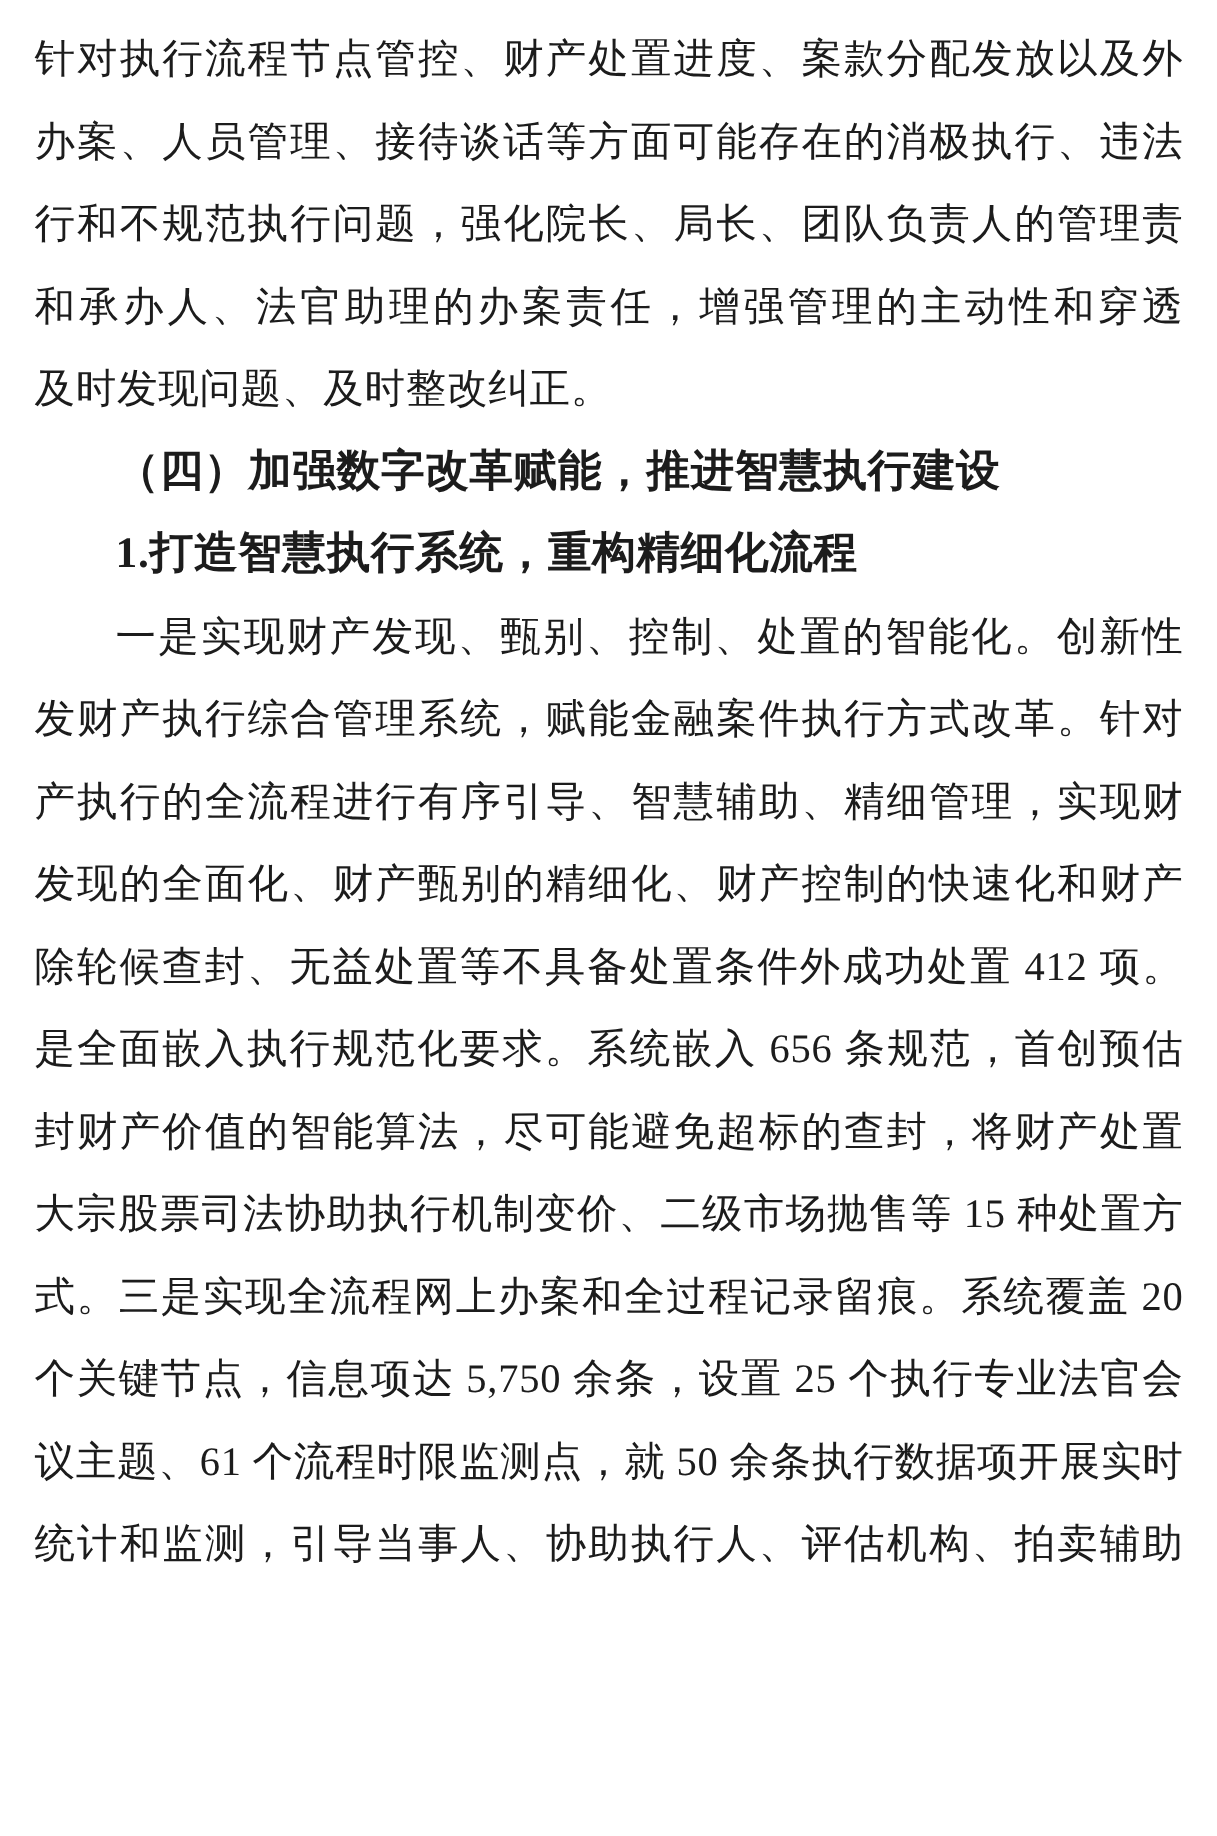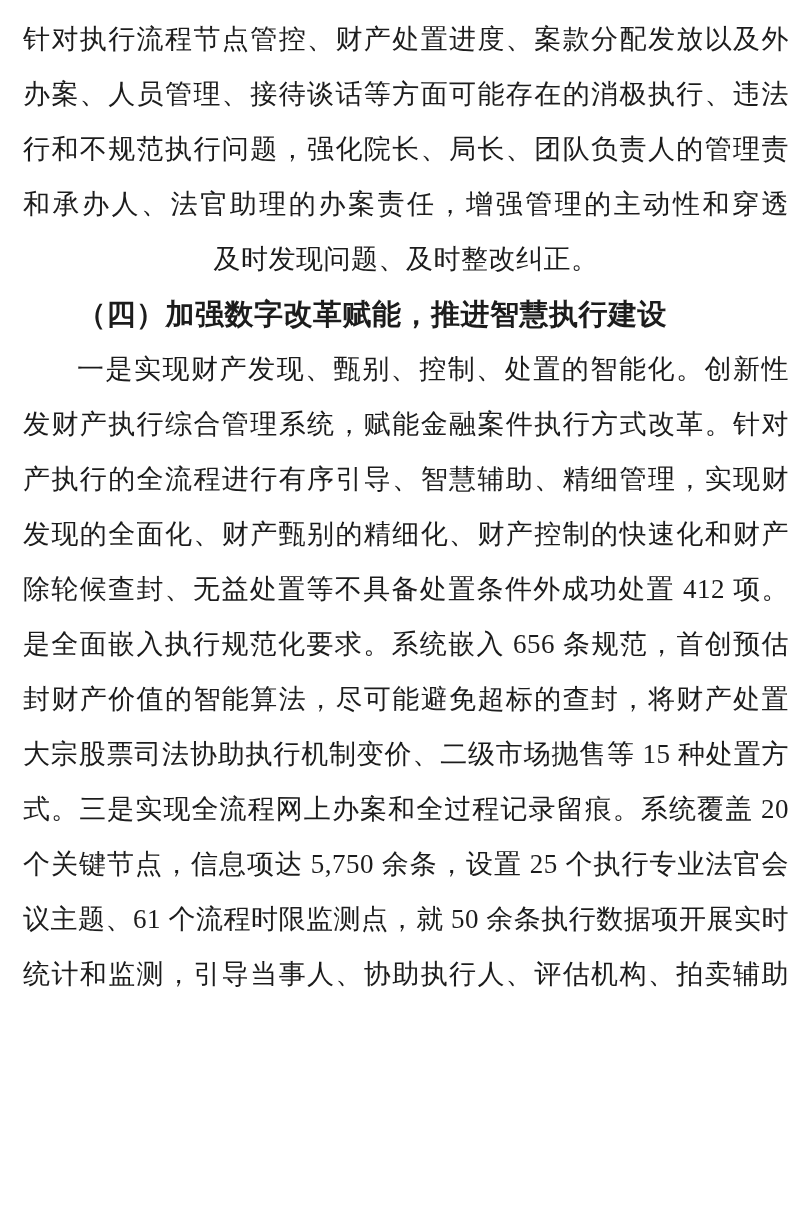--- a/index.html
+++ b/index.html
@@ -18,21 +18,20 @@
     color: #1c1c1c;
     overflow: hidden;
   }
   .line {
     height: 55px;
     line-height: 55px;
     font-size: 27px;
     letter-spacing: 0.5px;
     white-space: nowrap;
     overflow: hidden;
-    text-align: center;
   }
   
   .j {
     white-space: normal;
     text-align: justify;
     text-align-last: justify;
     -moz-text-align-last: justify;
     text-justify: inter-character;
   }
   .indent {
@@ -51,20 +50,21 @@
 
 <div class="page">
 
   <div class="line j">针对执行流程节点管控、财产处置进度、案款分配发放以及外出</div>
   <div class="line j">办案、人员管理、接待谈话等方面可能存在的消极执行、违法执</div>
   <div class="line j">行和不规范执行问题，强化院长、局长、团队负责人的管理责任</div>
   <div class="line j">和承办人、法官助理的办案责任，增强管理的主动性和穿透性，</div>
   <div class="line">及时发现问题、及时整改纠正。</div>
 
   <div class="line h indent">（四）加强数字改革赋能，推进智慧执行建设</div>
+  <div class="line h indent">1.打造智慧执行系统，重构精细化流程</div>
 
   <div class="line j indent">一是实现财产发现、甄别、控制、处置的智能化。创新性研</div>
   <div class="line j">发财产执行综合管理系统，赋能金融案件执行方式改革。针对财</div>
   <div class="line j">产执行的全流程进行有序引导、智慧辅助、精细管理，实现财产</div>
   <div class="line j">发现的全面化、财产甄别的精细化、财产控制的快速化和财产处</div>
   <div class="line j">除轮候查封、无益处置等不具备处置条件外成功处置 412 项。二</div>
   <div class="line j">是全面嵌入执行规范化要求。系统嵌入 656 条规范，首创预估查</div>
   <div class="line j">封财产价值的智能算法，尽可能避免超标的查封，将财产处置细</div>
   <div class="line j">大宗股票司法协助执行机制变价、二级市场抛售等 15 种处置方</div>
   <div class="line j">式。三是实现全流程网上办案和全过程记录留痕。系统覆盖 20</div>

